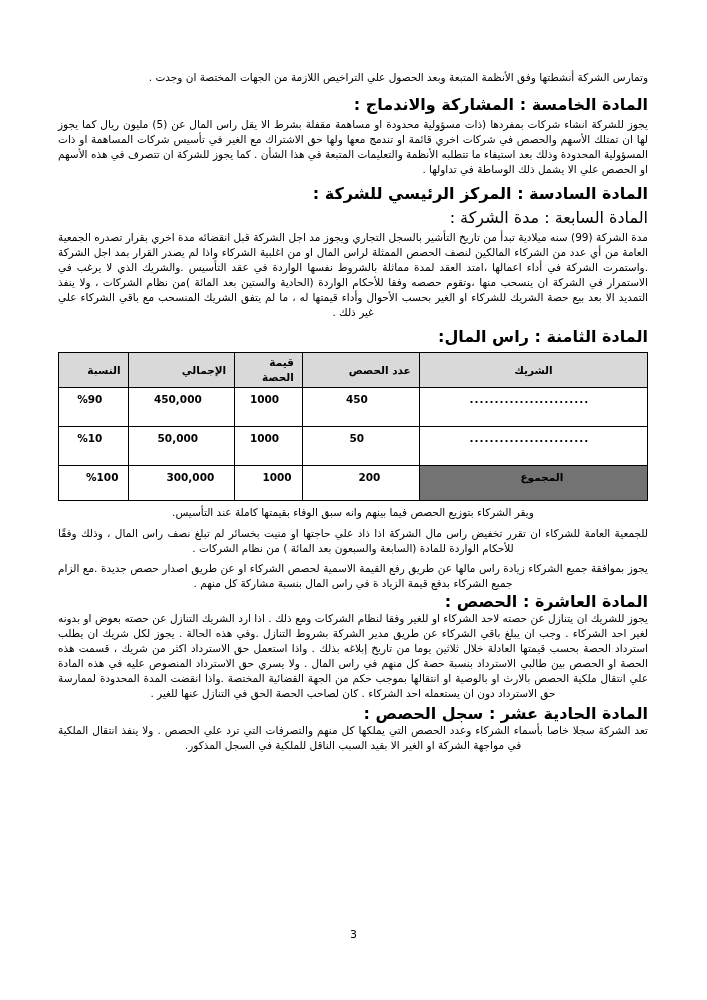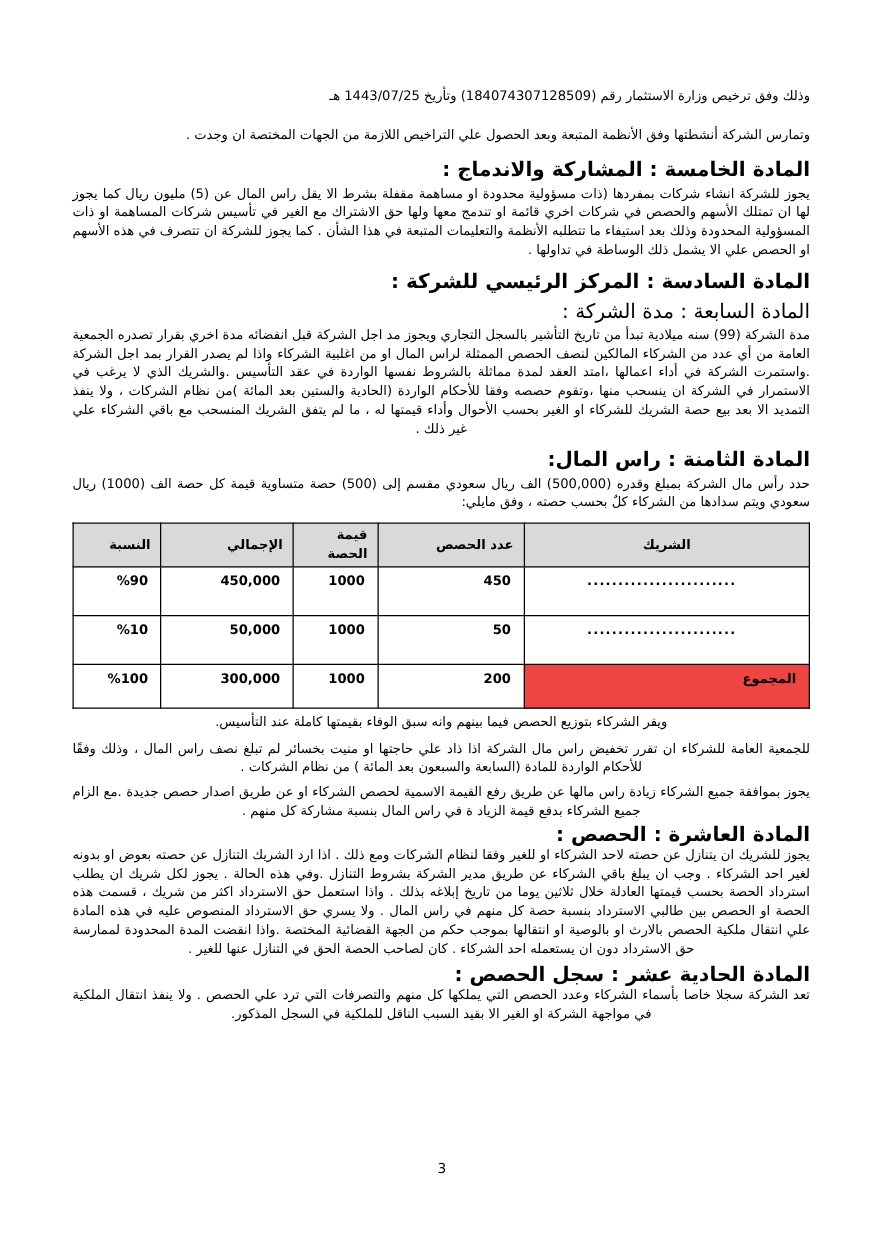--- a/index.html
+++ b/index.html
@@ -28,49 +28,47 @@
     font-size:10.5px;font-weight:bold;
   }
   table.shares th,table.shares td{
     border:1px solid #000;
   }
   table.shares th{
     background:#d9d9d9;height:27px;vertical-align:middle;
     text-align:right;padding:2px 8px 2px 2px;font-weight:bold;
   }
   table.shares th.c{text-align:center;padding:2px;}
-  table.shares td{height:32px;vertical-align:top;padding:4px 10px 2px 2px;}
+  table.shares td{height:32px;vertical-align:top;padding:4px 10px 2px 2px;text-align:center;}
   td.num{text-align:right;}
   td.dots{text-align:center;letter-spacing:1px;padding:4px 2px 2px;}
-  td.total-label{background:#ef4444;text-align:right;padding:4px 8px 2px 2px;}
+  td.total-label{background:#737373;text-align:right;padding:4px 8px 2px 2px;}
   tr.total-row td{height:28px;padding-left:27px;}
   .table-note{margin:2px 0 6px;text-align:center;}
   .page-num{
     position:absolute;left:0;right:0;top:928px;
     text-align:center;font-size:11px;direction:ltr;
   }
 </style>
 </head>
 <body>
 
 <div class="doc">
 
-  <p class="intro1">وذلك وفق ترخيص وزارة الاستثمار رقم (184074307128509) وتأريخ 1443/07/25 هـ</p>
   <p class="intro2">وتمارس الشركة أنشطتها وفق الأنظمة المتبعة وبعد الحصول علي التراخيص اللازمة من الجهات المختصة ان وجدت .</p>
 
   <p class="h-art">المادة الخامسة : المشاركة والاندماج :</p>
   <p class="para">يجوز للشركة انشاء شركات بمفردها (ذات مسؤولية محدودة او مساهمة مقفلة بشرط الا يقل راس المال عن (5) مليون ريال كما يجوز لها ان تمتلك الأسهم والحصص في شركات اخري قائمة او تندمج معها ولها حق الاشتراك مع الغير في تأسيس شركات المساهمة او ذات المسؤولية المحدودة وذلك بعد استيفاء ما تتطلبه الأنظمة والتعليمات المتبعة في هذا الشأن . كما يجوز للشركة ان تتصرف في هذه الأسهم او الحصص علي الا يشمل ذلك الوساطة في تداولها .</p>
 
   <p class="h-art">المادة السادسة : المركز الرئيسي للشركة :</p>
 
   <p class="h-art h-reg">المادة السابعة : مدة الشركة :</p>
   <p class="para center-last">مدة الشركة (99) سنه ميلادية تبدأ من تاريخ التأشير بالسجل التجاري ويجوز مد اجل الشركة قبل انقضائه مدة اخري بقرار تصدره الجمعية العامة من أي عدد من الشركاء المالكين لنصف الحصص الممثلة لراس المال او من اغلبية الشركاء واذا لم يصدر القرار بمد اجل الشركة .واستمرت الشركة في أداء اعمالها ،امتد العقد لمدة مماثلة بالشروط نفسها الواردة في عقد التأسيس .والشريك الذي لا يرغب في الاستمرار في الشركة ان ينسحب منها ،وتقوم حصصه وفقا للأحكام الواردة (الحادية والستين بعد المائة )من نظام الشركات ، ولا ينفذ التمديد الا بعد بيع حصة الشريك للشركاء او الغير بحسب الأحوال وأداء قيمتها له ، ما لم يتفق الشريك المنسحب مع باقي الشركاء علي غير ذلك .</p>
 
   <p class="h-art">المادة الثامنة : راس المال:</p>
-  <p class="para">حدد رأس مال الشركة بمبلغ وقدره (500,000) الف ريال سعودي مقسم إلى (500) حصة متساوية قيمة كل حصة الف (1000) ريال سعودي ويتم سدادها من الشركاء كلٌ بحسب حصته ، وفق مايلي:</p>
 
   <table class="shares">
     <colgroup>
       <col style="width:39%">
       <col style="width:20%">
       <col style="width:11.5%">
       <col style="width:18%">
       <col style="width:11.5%">
     </colgroup>
     <thead>

